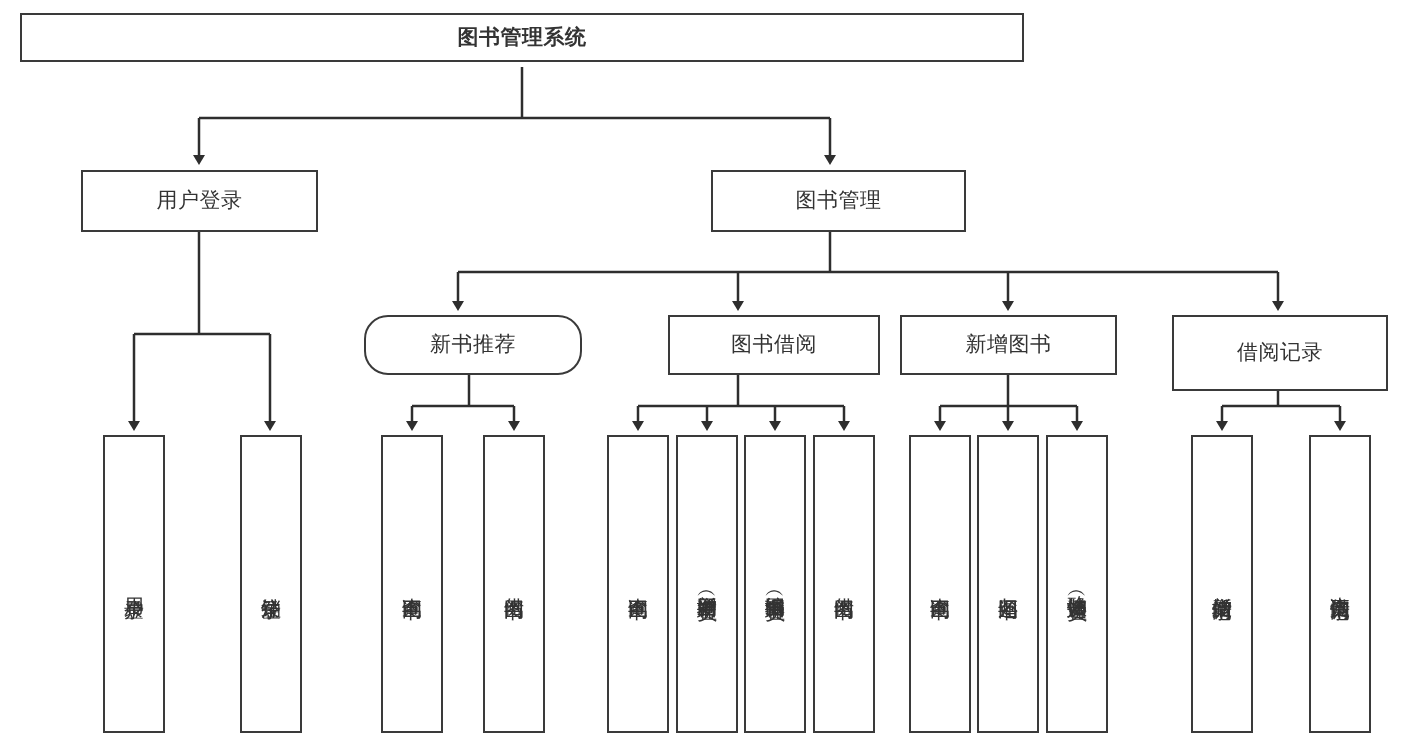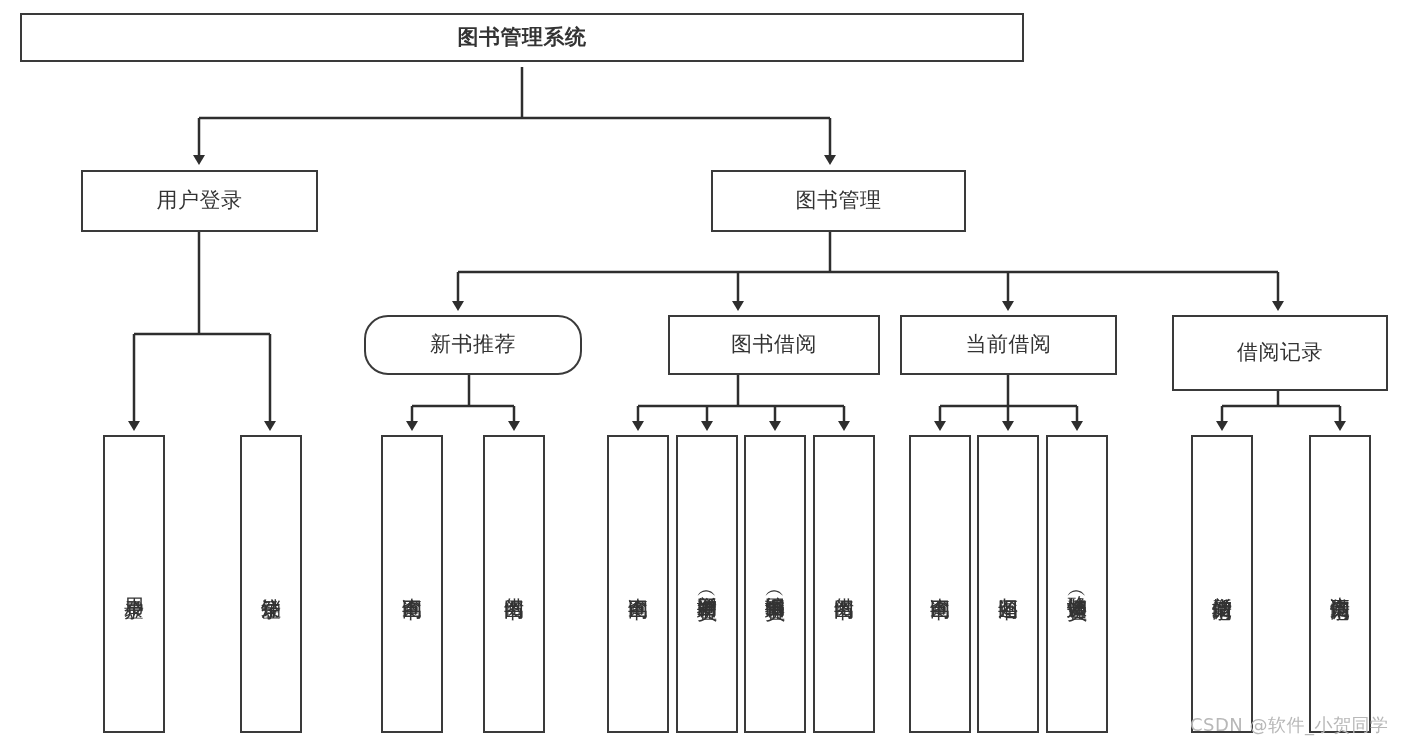--- a/index.html
+++ b/index.html
@@ -125,21 +125,21 @@
     <span class="node-label-h">图书管理</span>
   </div>
 
   <div class="node-box" style="left:364px; top:315px; width:218px; height:60px;border-radius:24px;">
     <span class="node-label-h">新书推荐</span>
   </div>
   <div class="node-box" style="left:632px; top:315px; width:212px; height:60px;margin-left:36px;">
     <span class="node-label-h">图书借阅</span>
   </div>
   <div class="node-box" style="left:900px; top:315px; width:217px; height:60px;">
-    <span class="node-label-h">当前借阅</span>
+    <span class="node-label-h">新增图书</span>
   </div>
   <div class="node-box" style="left:1172px; top:315px; width:216px; height:76px;">
     <span class="node-label-h">借阅记录</span>
   </div>
 
   <div class="node-box" style="left:103px; top:435px; width:62px; height:298px;">
     <span class="node-label-v">用户登录</span>
   </div>
   <div class="node-box" style="left:240px; top:435px; width:62px; height:298px;">
     <span class="node-label-v">注销登录</span>
@@ -175,15 +175,14 @@
     <span class="node-label-v">确认归还（管理员）</span>
   </div>
 
   <div class="node-box" style="left:1191px; top:435px; width:62px; height:298px;">
     <span class="node-label-v">新增借阅记录</span>
   </div>
   <div class="node-box" style="left:1309px; top:435px; width:62px; height:298px;">
     <span class="node-label-v">查询借阅记录</span>
   </div>
 
-  <div class="watermark" style="left:1190px; top:713px;">CSDN @软件_小贺同学</div>
 
 </div>
 
 </body></html>

